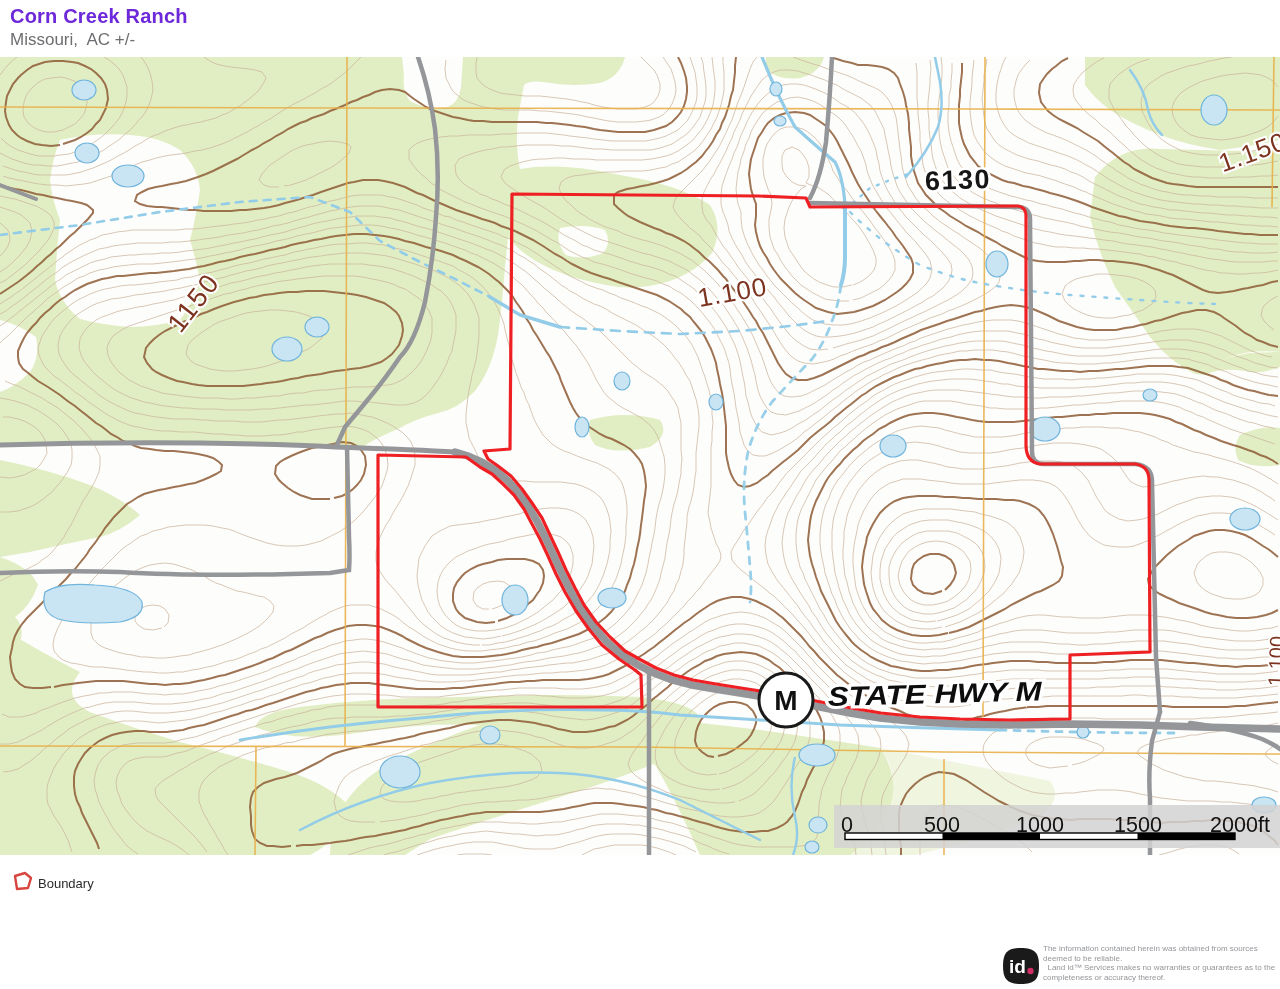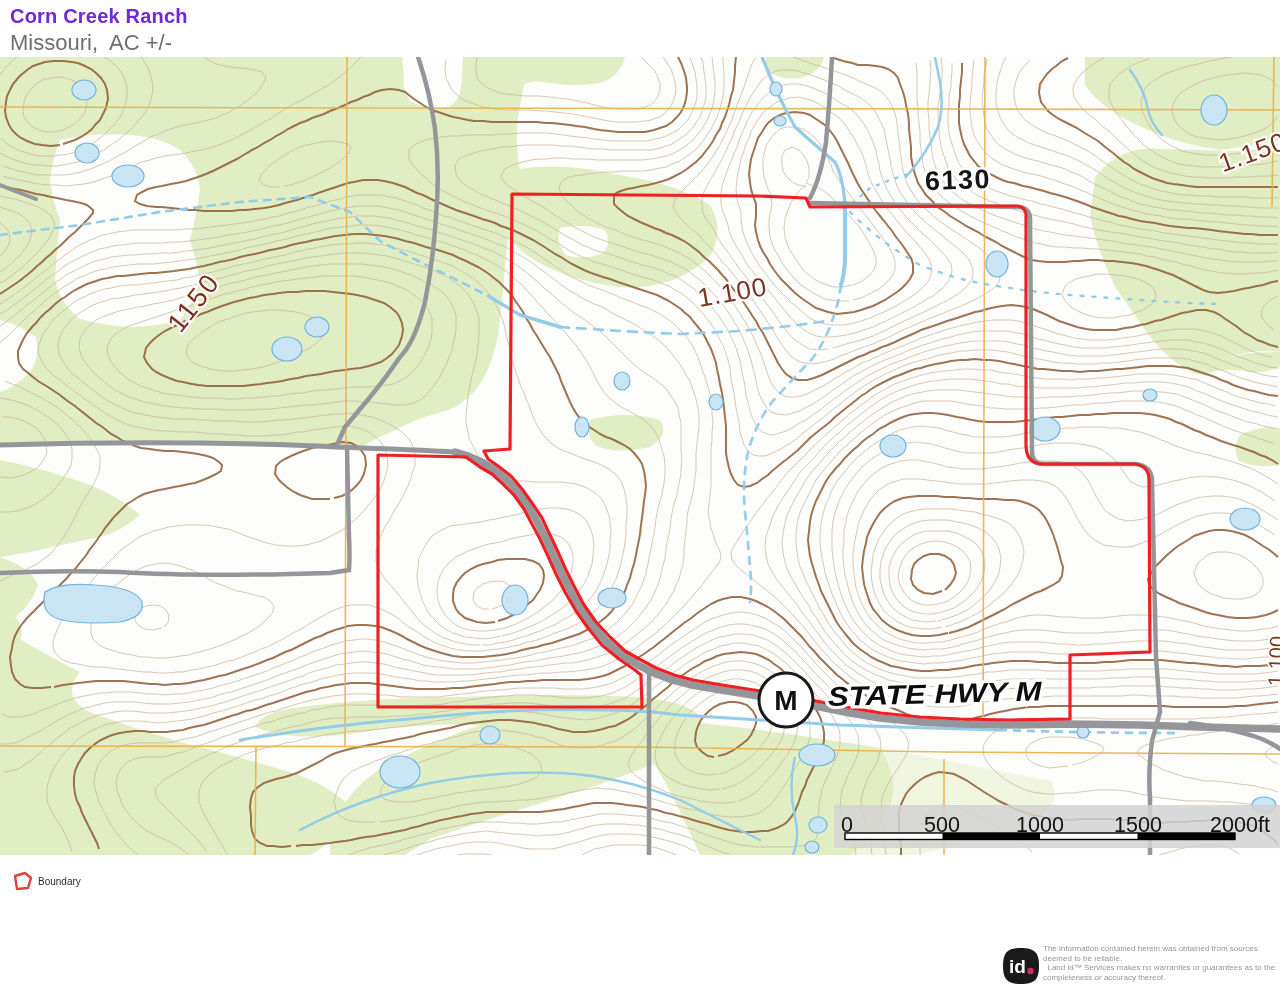--- a/index.html
+++ b/index.html
@@ -1,20 +1,20 @@
 <!DOCTYPE html>
 <html><head><meta charset="utf-8"><style>
 html,body{margin:0;padding:0;background:#fff;width:1280px;height:989px;overflow:hidden}
 *{font-family:"Liberation Sans",sans-serif}
 #hdr{position:absolute;left:10px;top:4px}
 #hdr h1{margin:0;font-size:20px;line-height:24px;color:#6d28d9;letter-spacing:.2px}
-#hdr div{font-size:22px;color:#6d6e71;margin-top:2px}
+#hdr div{font-size:17px;color:#6d6e71;margin-top:2px}
 #map{position:absolute;left:0;top:57px;width:1280px;height:798px}
 #legend{position:absolute;left:0;top:862px;width:1280px;height:30px}
-#legend span{position:absolute;left:38px;top:14px;font-size:10px;color:#2b2b2b}
+#legend span{position:absolute;left:38px;top:14px;font-size:13px;color:#2b2b2b}
 #disc{position:absolute;left:1043px;top:944px;width:240px;font-size:8px;line-height:9.7px;color:#94969a;white-space:nowrap}
 </style></head><body>
 <div id="hdr">
     <h1>Corn Creek Ranch</h1>
     <div>Missouri,&nbsp; AC +/-</div>
   </div>
 <div id="map"><svg width="1280" height="798" viewBox="0 0 1280 798">
 <rect x="0" y="0" width="1280" height="798" fill="#fdfdfb"></rect>
 <g stroke="none">
 <path fill="#e1eec3" d="M0 0 L402 0 L404 18 Q402 34 410 44 Q428 54 448 50 Q459 45 461 30 L463 0 L625 0 Q620 20 600 26 Q575 30 550 26 Q530 22 524 28 L518 60 Q515 90 520 112 Q560 105 620 118 Q680 128 710 148 Q724 170 712 196 Q693 218 663 226 Q633 234 606 228 Q568 221 543 208 Q520 196 508 180 L505 210 Q502 250 498 278 Q492 312 475 334 Q458 352 438 356 Q415 362 398 372 Q378 380 362 390 L330 390 Q250 385 200 385 Q120 388 60 386 L0 388 Z"></path>

